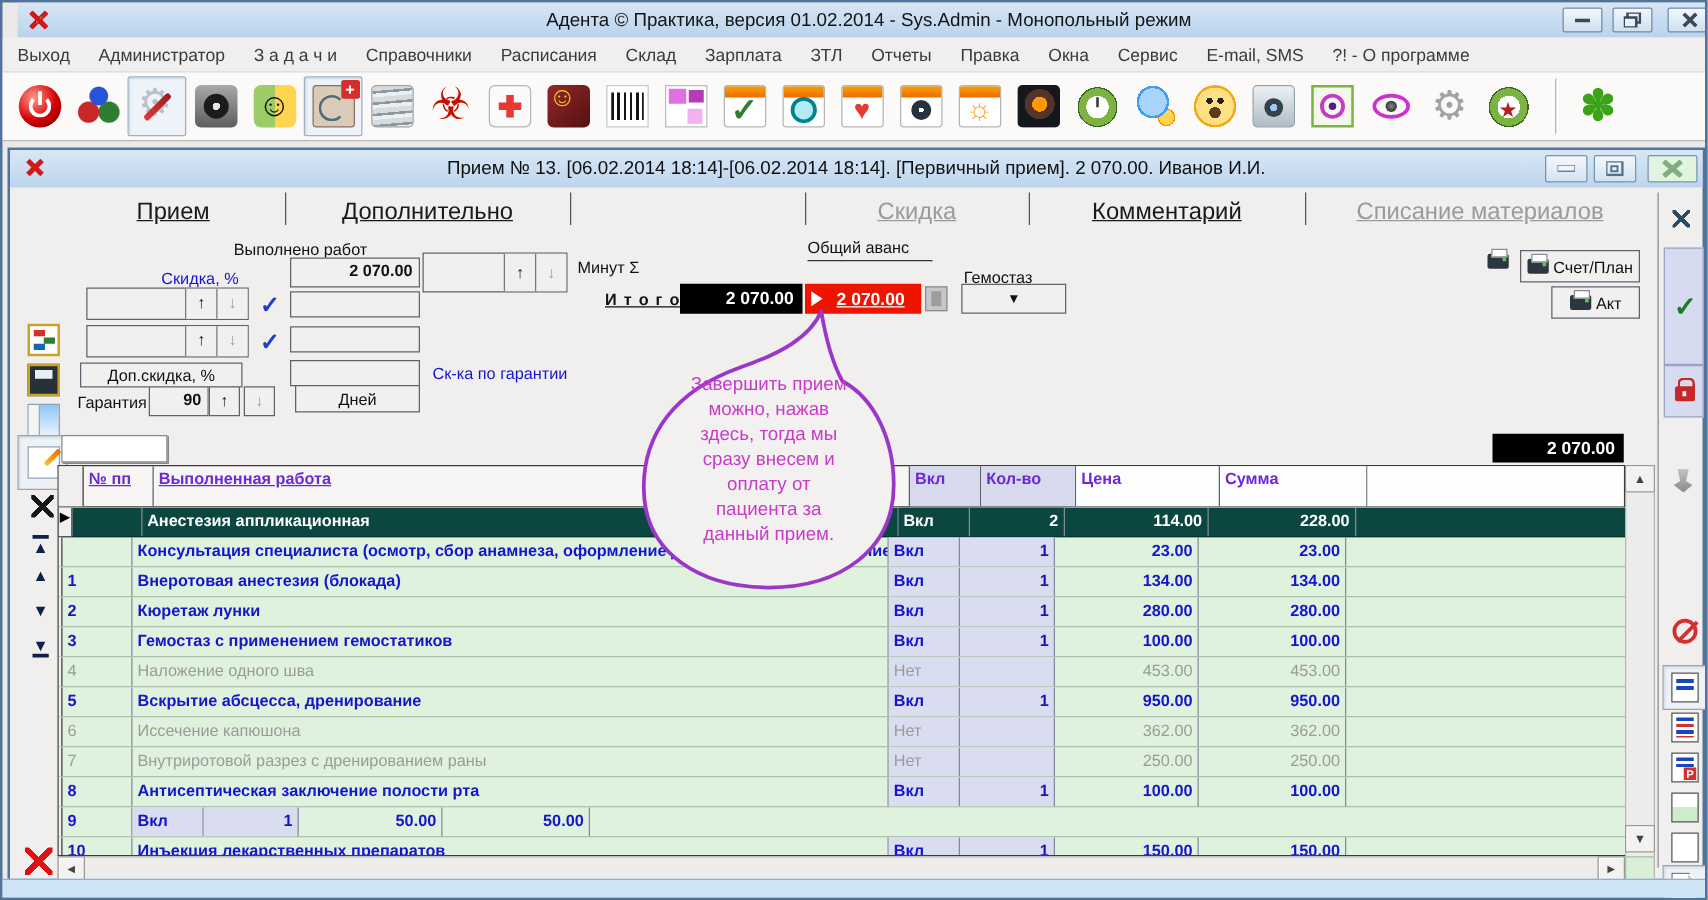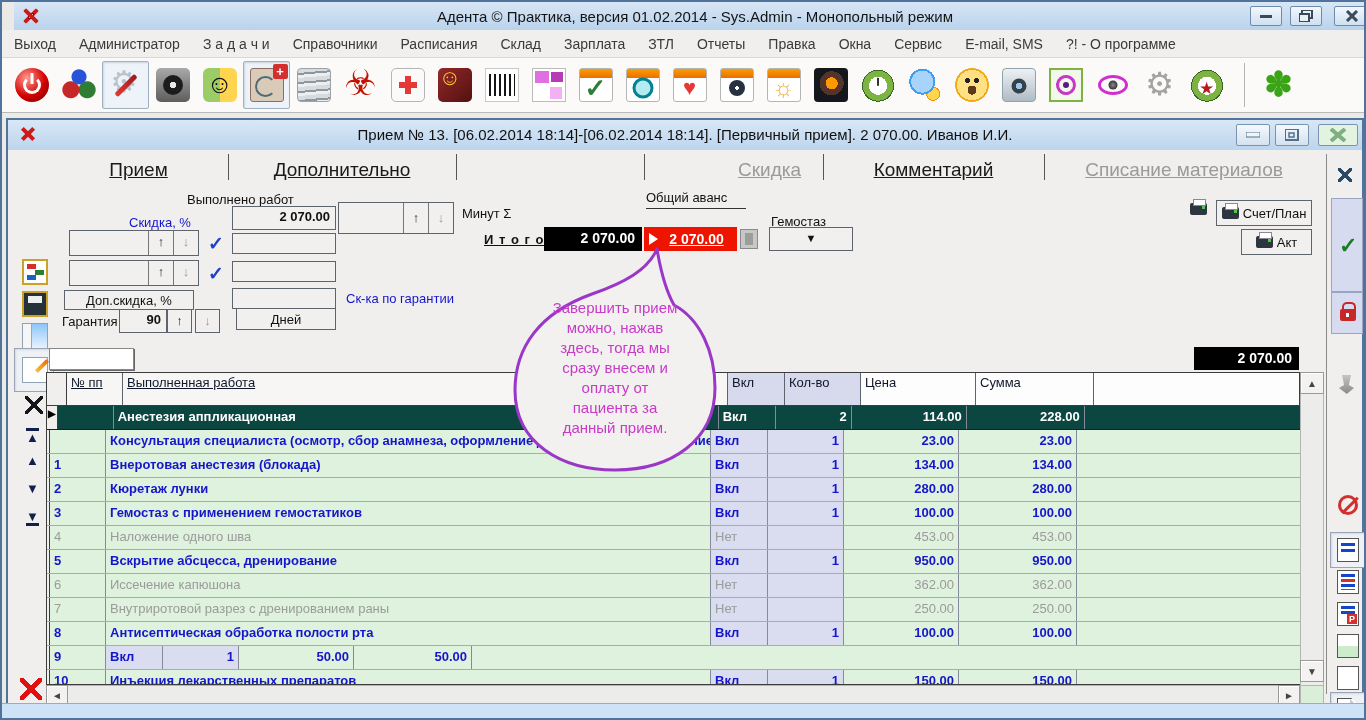--- a/index.html
+++ b/index.html
@@ -146,21 +146,21 @@
   .rs-split{background:linear-gradient(#fff 0 50%,#cdeccB 50%);}
   .rs-fold{clip-path:polygon(0 0,65% 0,100% 32%,100% 100%,0 100%);}
   .rs-fold::after{content:"";position:absolute;right:0;top:0;width:8px;height:8px;background:#c9c9c9;clip-path:polygon(0 0,100% 100%,0 100%);}
   .pressbox{position:absolute;border:1px solid #9aa4b4;background:#eef1f5;box-shadow:inset 1px 1px 2px #cfd8e2;}
 
   
   .whitebox{position:absolute;background:#fff;border:1px solid #888;box-shadow:1px 1px 0 #666;}
 
   
   .thead{position:absolute;display:flex;background:#f7f6f4;border:1px solid #3c3c3c;}
-  .th{border-right:1px solid #5d646d;padding:2px 4px;font-size:13px;color:#0f172a;overflow:hidden;white-space:nowrap;}
+  .th{border-right:1px solid #5d646d;padding:2px 4px;font-size:13px;color:#6d28d9;overflow:hidden;white-space:nowrap;font-weight:bold;}
   .th.u{text-decoration:underline;}
   .tbody{position:absolute;overflow:hidden;border-left:1px solid #3c3c3c;border-bottom:1px solid #3c3c3c;background:#def2dd;}
   .trow{display:flex;height:24px;background:#def2dd;border-bottom:1px solid #9db4a0;}
   .c{border-right:1px solid #848a99;padding:3px 4px;font-size:13px;font-weight:bold;overflow:hidden;white-space:nowrap;}
   .c.ind{background:#f0efed;border-right:1px solid #3c3c3c;padding:2px 1px;font-size:10px;color:#000;}
   .c.num,.c.work{color:#1515cc;}
   .c.incl{background:#d9ddef;color:#1515cc;}
   .c.qty{background:#d9ddef;text-align:right;color:#1515cc;}
   .c.price,.c.sum{text-align:right;color:#1515cc;}
   .c.fill{flex:1;border-right:none;}
@@ -330,21 +330,21 @@
           </svg>
         </div>
     </div>
 
     <div class="tabrow">
       <div class="tab" style="left:41px;width:179px;">Прием</div>
       <div class="tabsep" style="left:220px;"></div>
       <div class="tab" style="left:220px;width:228px;">Дополнительно</div>
       <div class="tabsep" style="left:448px;"></div>
       <div class="tabsep" style="left:636px;"></div>
-      <div class="tab disabled" style="left:672px;width:179px;">Скидка</div>
+      <div class="tab disabled" style="left:636px;width:179px;">Скидка</div>
       <div class="tabsep" style="left:815px;"></div>
       <div class="tab" style="left:815px;width:221px;">Комментарий</div>
       <div class="tabsep" style="left:1036px;"></div>
       <div class="tab disabled" style="left:1036px;width:280px;">Списание материалов</div>
     </div>
 
     <div class="lbl" style="left:179px;top:72px;">Выполнено работ</div>
     <div class="fld right" style="left:224px;top:86px;width:104px;height:24px;">2 070.00</div>
     <div class="spingrp" style="left:330px;top:82px;width:116px;height:32px;">
         <div class="spc"></div>
@@ -534,21 +534,21 @@
         <div class="c work" style="width:605px;">Внутриротовой разрез с дренированием раны</div>
         <div class="c incl" style="width:57px;">Нет</div>
         <div class="c qty" style="width:76px;"></div>
         <div class="c price" style="width:115px;">250.00</div>
         <div class="c sum" style="width:118px;">250.00</div>
         <div class="c fill"></div>
       </div>
       <div class="trow">
         <div class="c ind"></div>
         <div class="c num" style="width:56px;">8</div>
-        <div class="c work" style="width:605px;">Антисептическая обработка полости рта</div>
+        <div class="c work" style="width:605px;">Антисептическая заключение полости рта</div>
         <div class="c incl" style="width:57px;">Вкл</div>
         <div class="c qty" style="width:76px;">1</div>
         <div class="c price" style="width:115px;">100.00</div>
         <div class="c sum" style="width:118px;">100.00</div>
         <div class="c fill"></div>
       </div>
       <div class="trow">
         <div class="c ind"></div>
         <div class="c num" style="width:56px;">9</div>
         <div class="c incl" style="width:57px;">Вкл</div>

